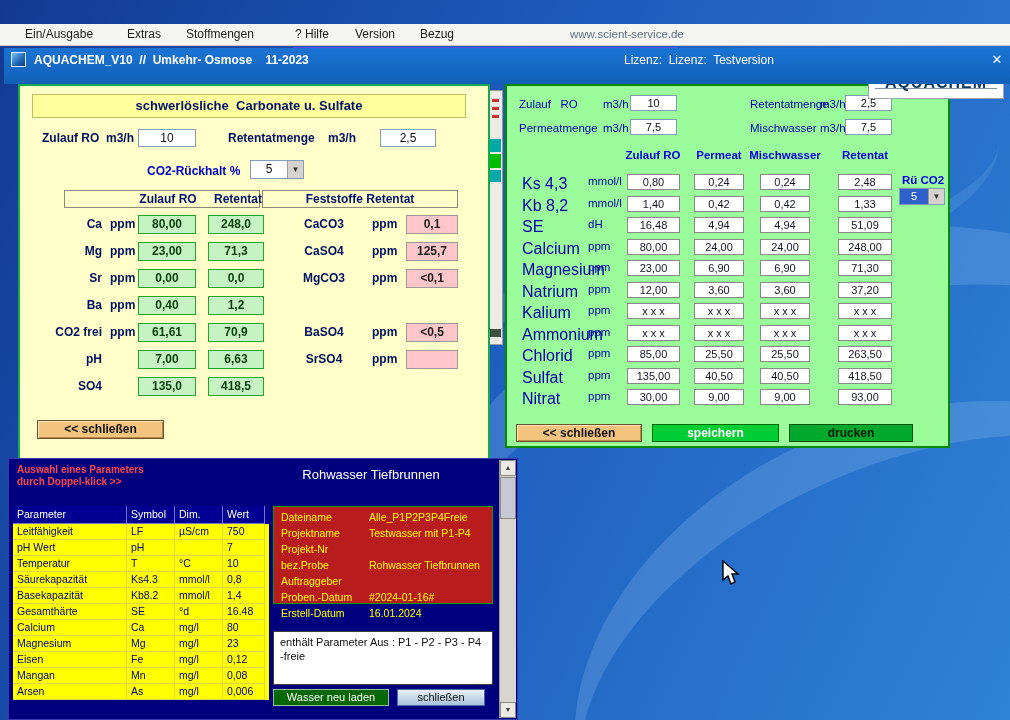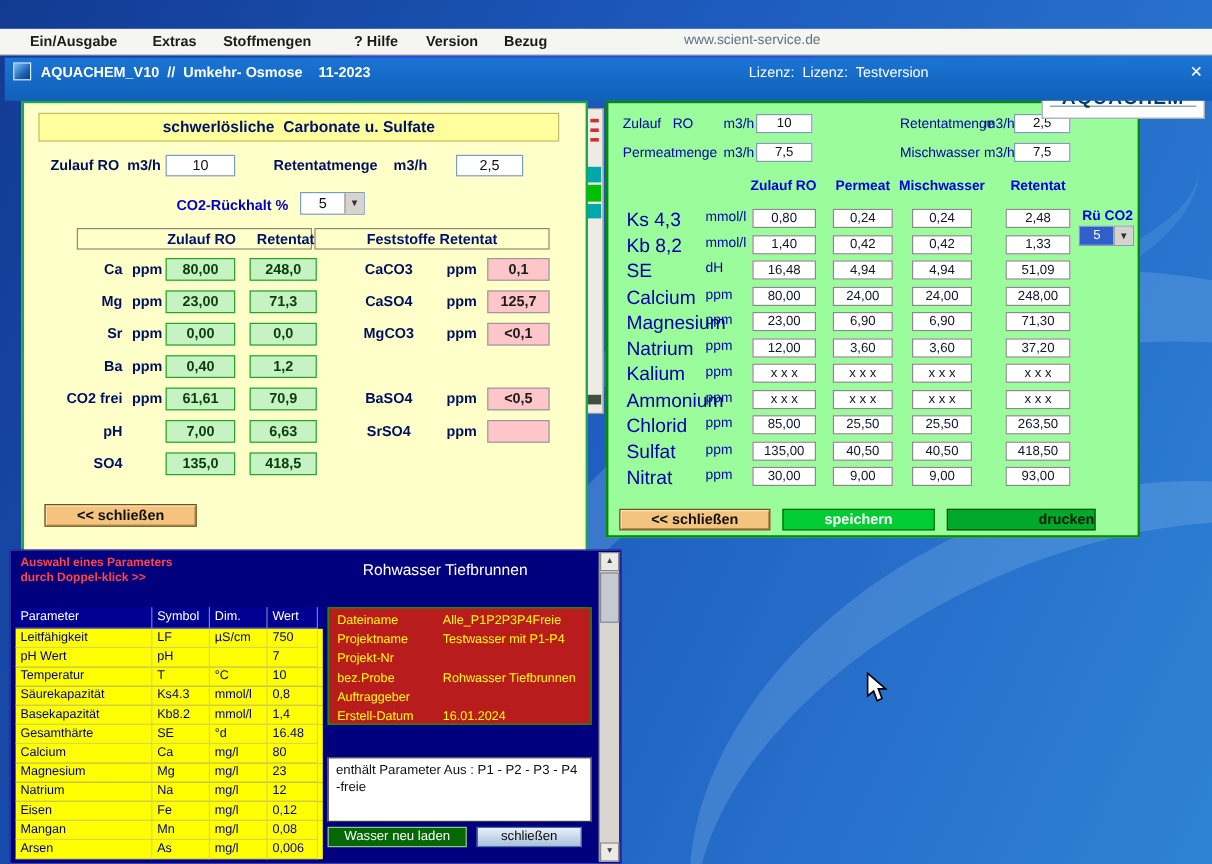--- a/index.html
+++ b/index.html
@@ -21,21 +21,21 @@
   .tb-icon { position:absolute; left:7px; top:4px; width:15px; height:15px;
              background:linear-gradient(135deg,#7CC4F4,#1C64B4 60%,#0A3C7C); border:1px solid #D8ECFC; }
   .tb-title { position:absolute; left:30px; top:5px; white-space:pre; font-weight:bold; }
   .tb-license { position:absolute; left:620px; top:5px; white-space:pre; }
   .tb-close { position:absolute; right:0; top:0; width:34px; height:24px; text-align:center; line-height:24px;
               font-size:13px; cursor:default; }
 
   
   .menubar { position:absolute; left:0; top:24px; width:1010px; height:22px; background:#F5F5F2;
              border-bottom:1px solid #C9C9C4; z-index:5; font-size:12px; color:#1A1A1A; }
-  .menu-items { position:absolute; inset:0;font-weight:bold; }
+  .menu-items { position:absolute; inset:0; }
   .menu-item { position:absolute; top:3px; }
   .menu-items .menu-item:nth-child(1){ left:25px; }
   .menu-items .menu-item:nth-child(2){ left:127px; }
   .menu-items .menu-item:nth-child(3){ left:186px; }
   .menu-items .menu-item:nth-child(4){ left:295px; }
   .menu-items .menu-item:nth-child(5){ left:355px; }
   .menu-items .menu-item:nth-child(6){ left:420px; }
   .menu-site { position:absolute; left:570px; top:4px; color:#5E7080; font-size:11.5px; }
 
   
@@ -396,21 +396,21 @@
         <span class="rp-eunit">ppm</span>
         <span class="rp-v rp-v1">30,00</span>
         <span class="rp-v rp-v2">9,00</span>
         <span class="rp-v rp-v3">9,00</span>
         <span class="rp-v rp-v4">93,00</span>
       </div>
       </div>
 
     <div class="rp-btn btn-tan" style="left:9px; width:126px;">&lt;&lt; schließen</div>
     <div class="rp-btn btn-save" style="left:145px; width:127px;">speichern</div>
-    <div class="rp-btn btn-print" style="left:282px; width:124px;text-align:right;">drucken</div>
+    <div class="rp-btn btn-print" style="left:282px; width:124px;">drucken</div>
   </div>
 
   <div class="bwin">
     <div class="bw-title">Rohwasser Tiefbrunnen</div>
     <div class="bw-hint">
       <div>Auswahl eines Parameters</div>
       <div>durch Doppel-klick &gt;&gt;</div>
     </div>
 
     <div class="bt-table">
@@ -437,23 +437,20 @@
           <div class="bt-row">
           <span class="c1">Gesamthärte</span><span class="c2">SE</span><span class="c3">°d</span><span class="c4">16.48</span>
         </div>
           <div class="bt-row">
           <span class="c1">Calcium</span><span class="c2">Ca</span><span class="c3">mg/l</span><span class="c4">80</span>
         </div>
           <div class="bt-row">
           <span class="c1">Magnesium</span><span class="c2">Mg</span><span class="c3">mg/l</span><span class="c4">23</span>
         </div>
           <div class="bt-row">
-          <span class="c1">Natrium</span><span class="c2">Na</span><span class="c3">mg/l</span><span class="c4">12</span>
-        </div>
-          <div class="bt-row">
           <span class="c1">Eisen</span><span class="c2">Fe</span><span class="c3">mg/l</span><span class="c4">0,12</span>
         </div>
           <div class="bt-row">
           <span class="c1">Mangan</span><span class="c2">Mn</span><span class="c3">mg/l</span><span class="c4">0,08</span>
         </div>
           <div class="bt-row">
           <span class="c1">Arsen</span><span class="c2">As</span><span class="c3">mg/l</span><span class="c4">0,006</span>
         </div>
         </div>
     </div>
@@ -467,20 +464,23 @@
         <span class="info-lbl">Projektname</span><span class="info-val">Testwasser mit P1-P4</span>
       </div>
         <div class="info-row">
         <span class="info-lbl">Projekt-Nr</span><span class="info-val"></span>
       </div>
         <div class="info-row">
         <span class="info-lbl">bez.Probe</span><span class="info-val">Rohwasser Tiefbrunnen</span>
       </div>
         <div class="info-row">
         <span class="info-lbl">Auftraggeber</span><span class="info-val"></span>
+      </div>
+        <div class="info-row">
+        <span class="info-lbl">Proben.-Datum</span><span class="info-val">#2024-01-16#</span>
       </div>
         <div class="info-row">
         <span class="info-lbl">Erstell-Datum</span><span class="info-val">16.01.2024</span>
       </div>
       </div>
 
     <div class="bw-note">enthält Parameter Aus : P1 - P2 - P3 - P4 -freie</div>
 
     <div class="bw-btn btn-reload" style="left:264px; width:116px;">Wasser neu laden</div>
     <div class="bw-btn btn-close2" style="left:388px; width:88px;">schließen</div>

